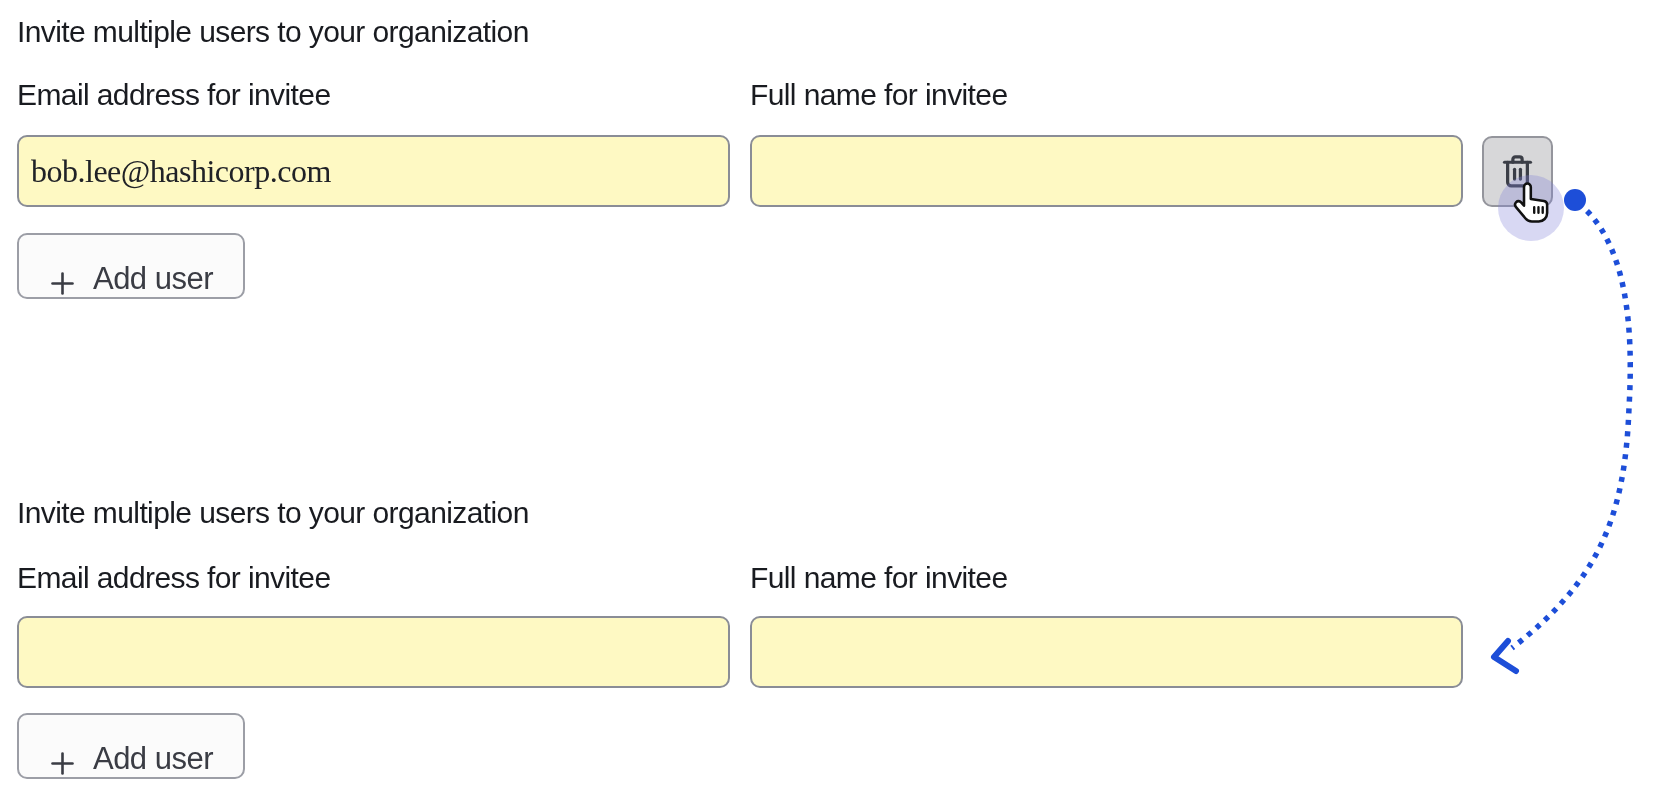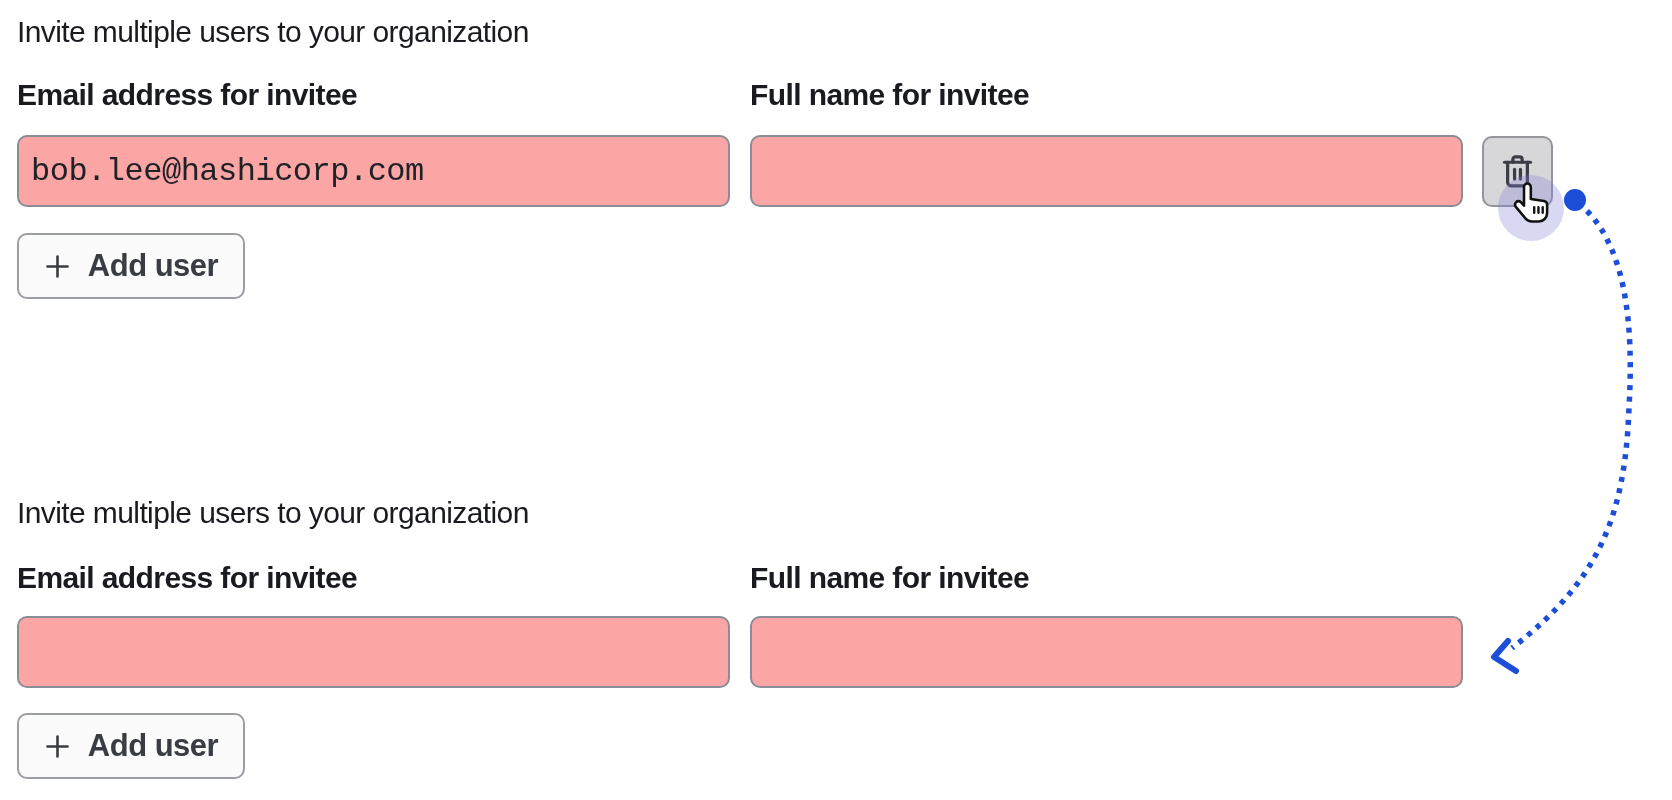--- a/index.html
+++ b/index.html
@@ -7,35 +7,35 @@
     width:1672px;height:800px;position:relative;overflow:hidden;
     background:#ffffff;
     font-family:"Liberation Sans","DejaVu Sans",sans-serif;
   }
   .abs{position:absolute;}
   .heading{
     left:17px;font-size:30px;font-weight:400;color:#191b20;
     letter-spacing:-0.6px;white-space:nowrap;line-height:31px;
   }
   .field-label{
-    font-size:30px;font-weight:700;color:#191b20;
+    font-size:30px;font-weight:400;color:#191b20;
     letter-spacing:-0.6px;white-space:nowrap;line-height:31px;
   }
   .text-input{
     width:713px;height:72px;box-sizing:border-box;
-    border:2px solid #8a8d96;border-radius:10px;background:#fca5a5;
-    font-family:Liberation Mono, monospace;font-size:32px;letter-spacing:-0.5px;color:#202227;
+    border:2px solid #8a8d96;border-radius:10px;background:#fef9c3;
+    font-family:Liberation Serif, serif;font-size:32px;letter-spacing:-0.5px;color:#202227;
     padding:16px 12px;outline:none;
   }
   .add-user-btn{
     width:228px;height:66px;box-sizing:border-box;
     background:#fbfbfb;border:2px solid #9c9ea6;border-radius:10px;
-    display:flex;align-items:center;justify-content:center;gap:17px;
+    display:flex;align-items:flex-end;justify-content:center;gap:17px;
     font-family:inherit;font-size:31px;letter-spacing:-0.5px;color:#3a3c44;
-    cursor:pointer;padding:0;font-weight:bold;
+    cursor:pointer;padding:0;
   }
   .delete-btn{
     left:1482px;top:136px;width:71px;height:71px;box-sizing:border-box;
     background:#d7d7d9;border:2px solid #94959c;border-radius:10px;
     display:flex;align-items:center;justify-content:center;
     cursor:pointer;padding:0;
   }
   #overlay{left:0;top:0;width:1672px;height:800px;pointer-events:none;z-index:10;}
 </style>
 </head>

